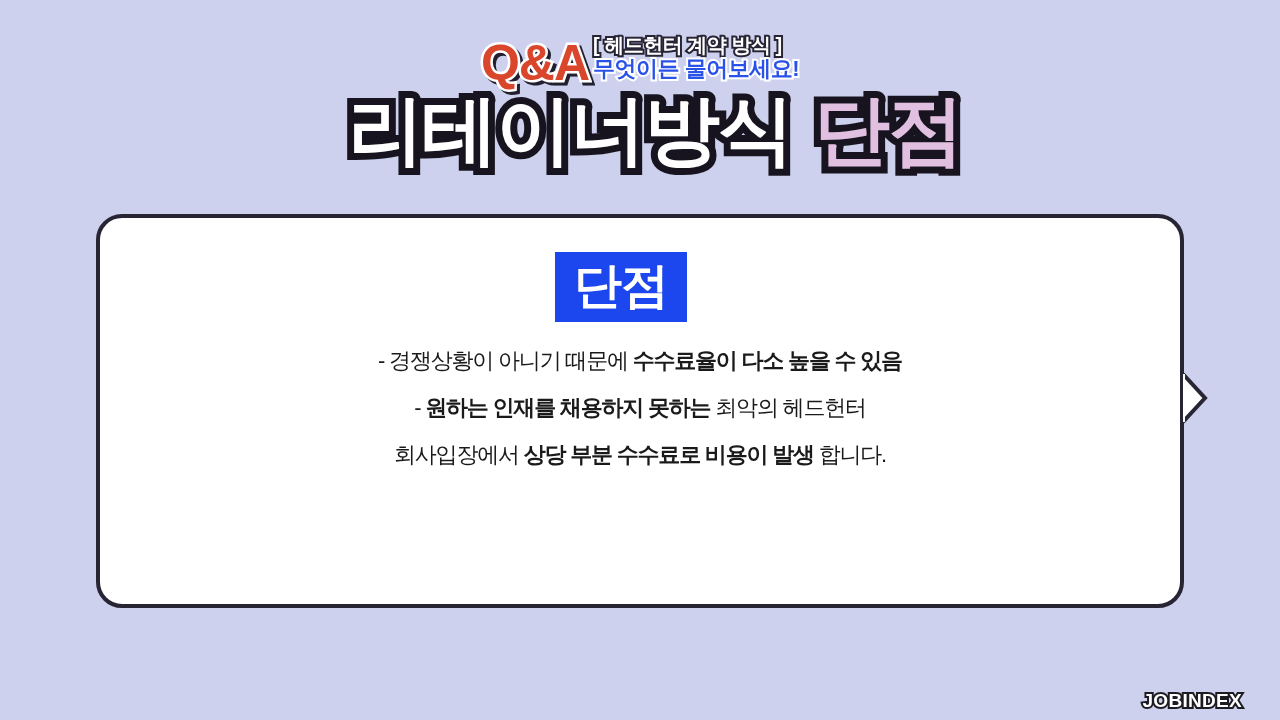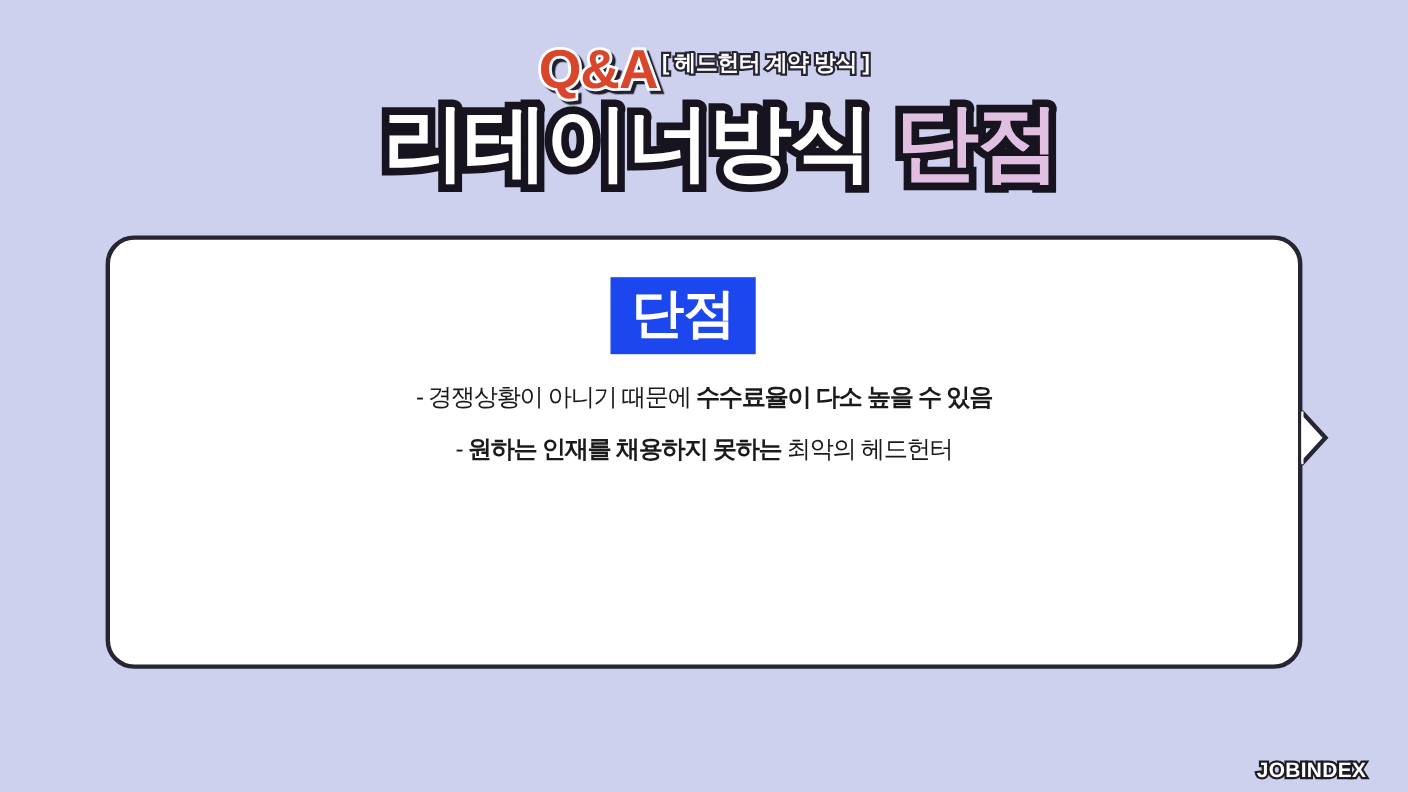--- a/index.html
+++ b/index.html
@@ -185,20 +185,21 @@
 </style>
 </head>
 <body>
 
 <div class="slide">
 
   <div class="eyebrow">
     <div class="qa-mark">Q&amp;A</div>
     <div class="eyebrow-lines">
       <div class="eyebrow-top">[ 헤드헌터 계약 방식 ]</div>
+      <div class="eyebrow-bottom">무엇이든 물어보세요!</div>
     </div>
   </div>
 
   <div class="headline">
     <span class="h-white">리테이너방식</span>
     <span class="h-pink">단점</span>
   </div>
 
   <div class="bubble"></div>
 
@@ -216,17 +217,22 @@
   <div class="body-lines">
     <div class="body-line">
       <span class="reg">- 경쟁상황이 아니기 때문에 </span>
       <span class="bold">수수료율이 다소 높을 수 있음</span>
     </div>
     <div class="body-line">
       <span class="reg">-  </span>
       <span class="bold">원하는 인재를 채용하지 못하는</span>
       <span class="reg"> 최악의 헤드헌터</span>
     </div>
+    <div class="body-line">
+      <span class="reg">회사입장에서 </span>
+      <span class="bold">상당 부분 수수료로 비용이 발생</span>
+      <span class="reg">합니다.</span>
+    </div>
   </div>
 
   <div class="brand">JOBINDEX</div>
 
 </div>
 
 </body></html>

